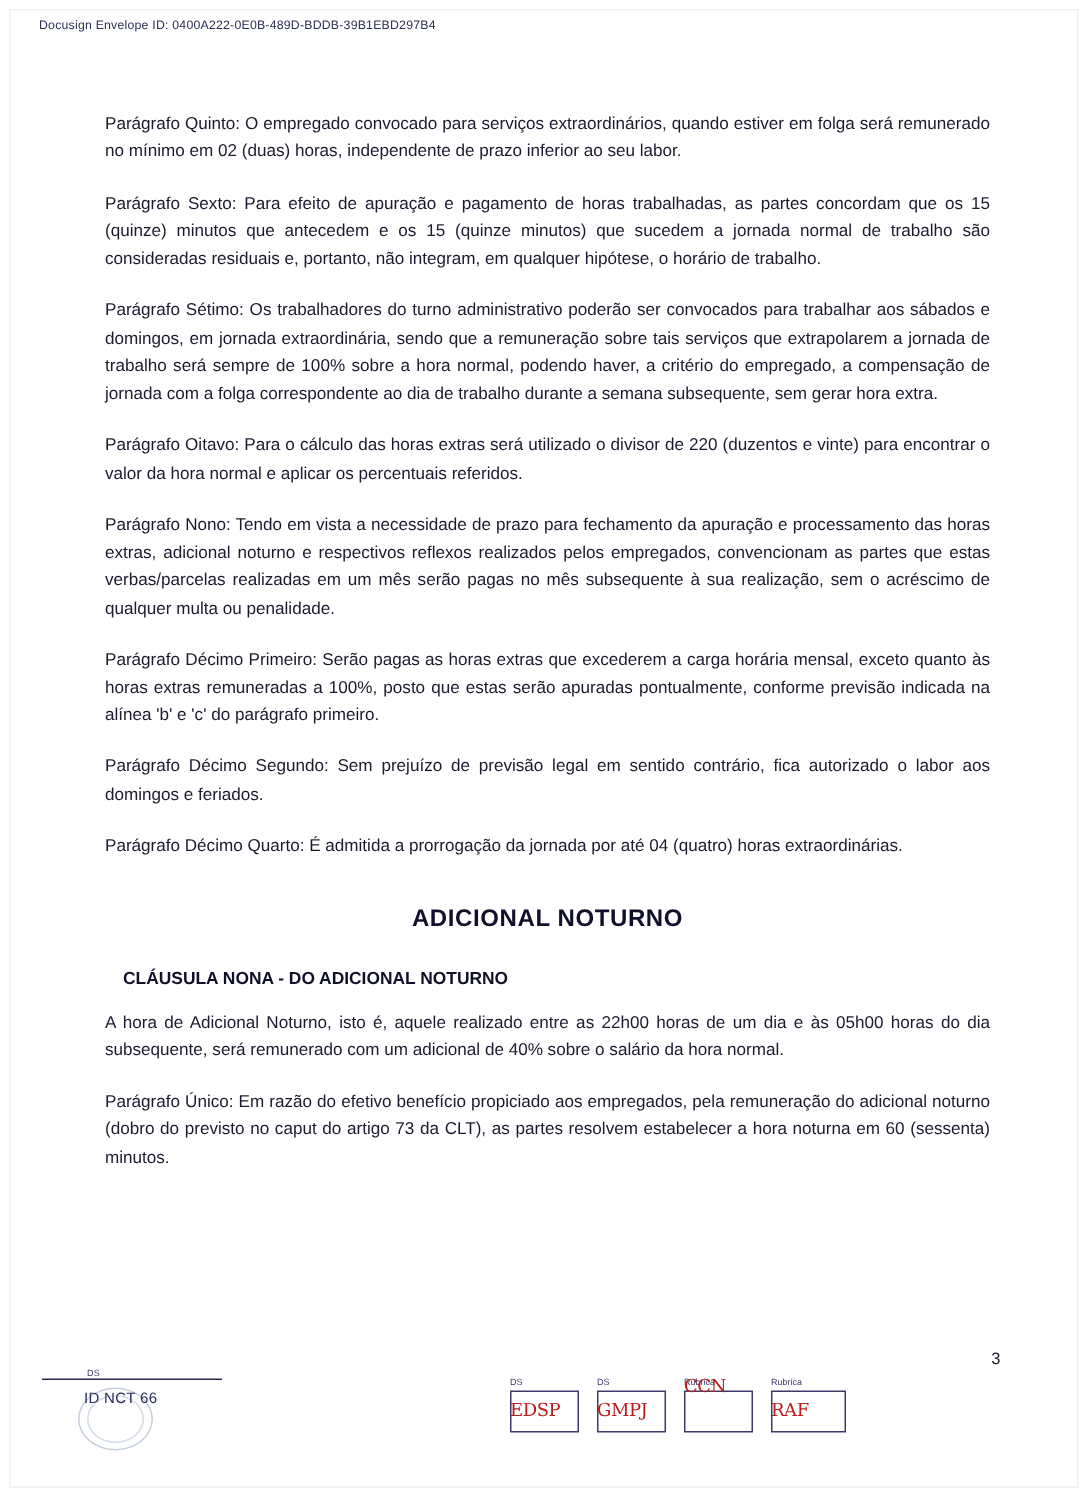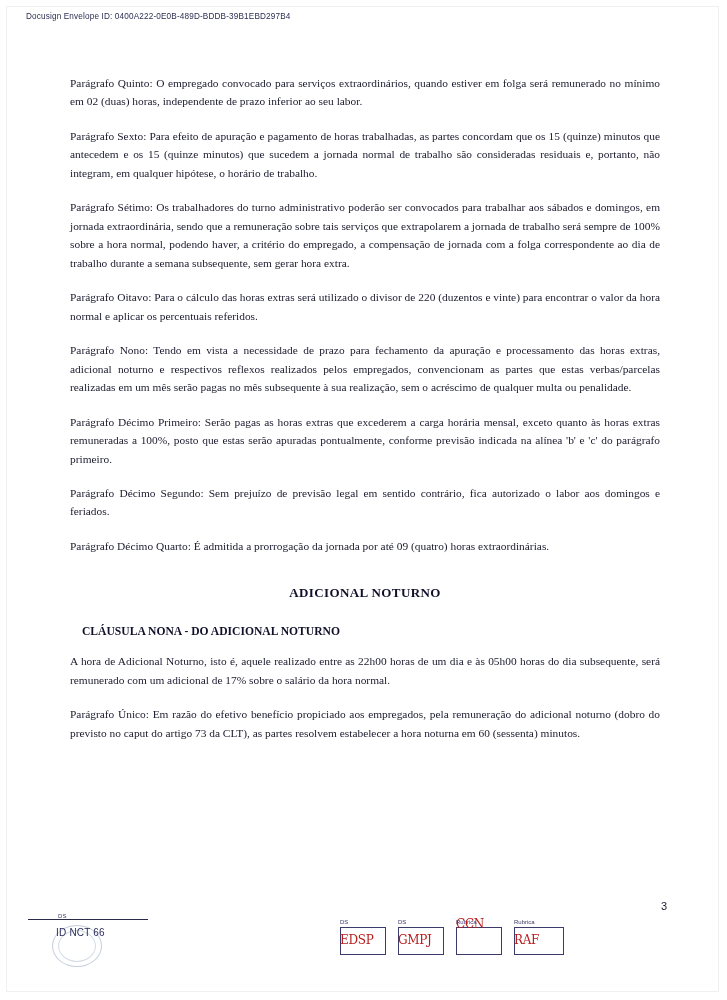--- a/index.html
+++ b/index.html
@@ -35,34 +35,33 @@
     font-size: 8.2px;
     color: #2b2f52;
     letter-spacing: 0.15px;
     white-space: nowrap;
   }
   .content {
     position: absolute;
     left: 70px;
     top: 74px;
     width: 590px;
-    font-family: Liberation Serif, serif;
   }
   p.para {
     margin: 0 0 16px 0;
     font-size: 11.4px;
     line-height: 1.62;
     color: #1a1a2e;
     text-align: justify;
     text-justify: inter-word;
   }
   .section-title {
     margin: 30px 0 0 0;
     text-align: center;
-    font-size: 13px;
+    font-size: 16px;
     font-weight: bold;
     color: #10102a;
     letter-spacing: 0.4px;
   }
   .clause-title {
     margin: 24px 0 14px 12px;
     font-size: 11.6px;
     font-weight: bold;
     color: #10102a;
   }
@@ -173,26 +172,26 @@
   <div class="envelope-id">Docusign Envelope ID: 0400A222-0E0B-489D-BDDB-39B1EBD297B4</div>
 
   <div class="content">
     <p class="para">Parágrafo Quinto: O empregado convocado para serviços extraordinários, quando estiver em folga será remunerado no mínimo em 02 (duas) horas, independente de prazo inferior ao seu labor.</p>
     <p class="para">Parágrafo Sexto: Para efeito de apuração e pagamento de horas trabalhadas, as partes concordam que os 15 (quinze) minutos que antecedem e os 15 (quinze minutos) que sucedem a jornada normal de trabalho são consideradas residuais e, portanto, não integram, em qualquer hipótese, o horário de trabalho.</p>
     <p class="para">Parágrafo Sétimo: Os trabalhadores do turno administrativo poderão ser convocados para trabalhar aos sábados e domingos, em jornada extraordinária, sendo que a remuneração sobre tais serviços que extrapolarem a jornada de trabalho será sempre de 100% sobre a hora normal, podendo haver, a critério do empregado, a compensação de jornada com a folga correspondente ao dia de trabalho durante a semana subsequente, sem gerar hora extra.</p>
     <p class="para">Parágrafo Oitavo: Para o cálculo das horas extras será utilizado o divisor de 220 (duzentos e vinte) para encontrar o valor da hora normal e aplicar os percentuais referidos.</p>
     <p class="para">Parágrafo Nono: Tendo em vista a necessidade de prazo para fechamento da apuração e processamento das horas extras, adicional noturno e respectivos reflexos realizados pelos empregados, convencionam as partes que estas verbas/parcelas realizadas em um mês serão pagas no mês subsequente à sua realização, sem o acréscimo de qualquer multa ou penalidade.</p>
     <p class="para">Parágrafo Décimo Primeiro: Serão pagas as horas extras que excederem a carga horária mensal, exceto quanto às horas extras remuneradas a 100%, posto que estas serão apuradas pontualmente, conforme previsão indicada na alínea 'b' e 'c' do parágrafo primeiro.</p>
     <p class="para">Parágrafo Décimo Segundo: Sem prejuízo de previsão legal em sentido contrário, fica autorizado o labor aos domingos e feriados.</p>
-    <p class="para">Parágrafo Décimo Quarto: É admitida a prorrogação da jornada por até 09 (quatro) horas extraordinárias.</p>
+    <p class="para">Parágrafo Décimo Quarto: É admitida a prorrogação da jornada por até 04 (quatro) horas extraordinárias.</p>
 
     <div class="section-title">ADICIONAL NOTURNO</div>
     <div class="clause-title">CLÁUSULA NONA - DO ADICIONAL NOTURNO</div>
 
-    <p class="para">A hora de Adicional Noturno, isto é, aquele realizado entre as 22h00 horas de um dia e às 05h00 horas do dia subsequente, será remunerado com um adicional de 17% sobre o salário da hora normal.</p>
+    <p class="para">A hora de Adicional Noturno, isto é, aquele realizado entre as 22h00 horas de um dia e às 05h00 horas do dia subsequente, será remunerado com um adicional de 40% sobre o salário da hora normal.</p>
     <p class="para">Parágrafo Único: Em razão do efetivo benefício propiciado aos empregados, pela remuneração do adicional noturno (dobro do previsto no caput do artigo 73 da CLT), as partes resolvem estabelecer a hora noturna em 60 (sessenta) minutos.</p>
   </div>
 
   <div class="page-number">3</div>
 
   <div class="sig-area">
     <div class="stamp-wrap">
       <div class="stamp-line"></div>
       <div class="ds-tag a">DS</div>
       <div class="stamp-circle"></div>

